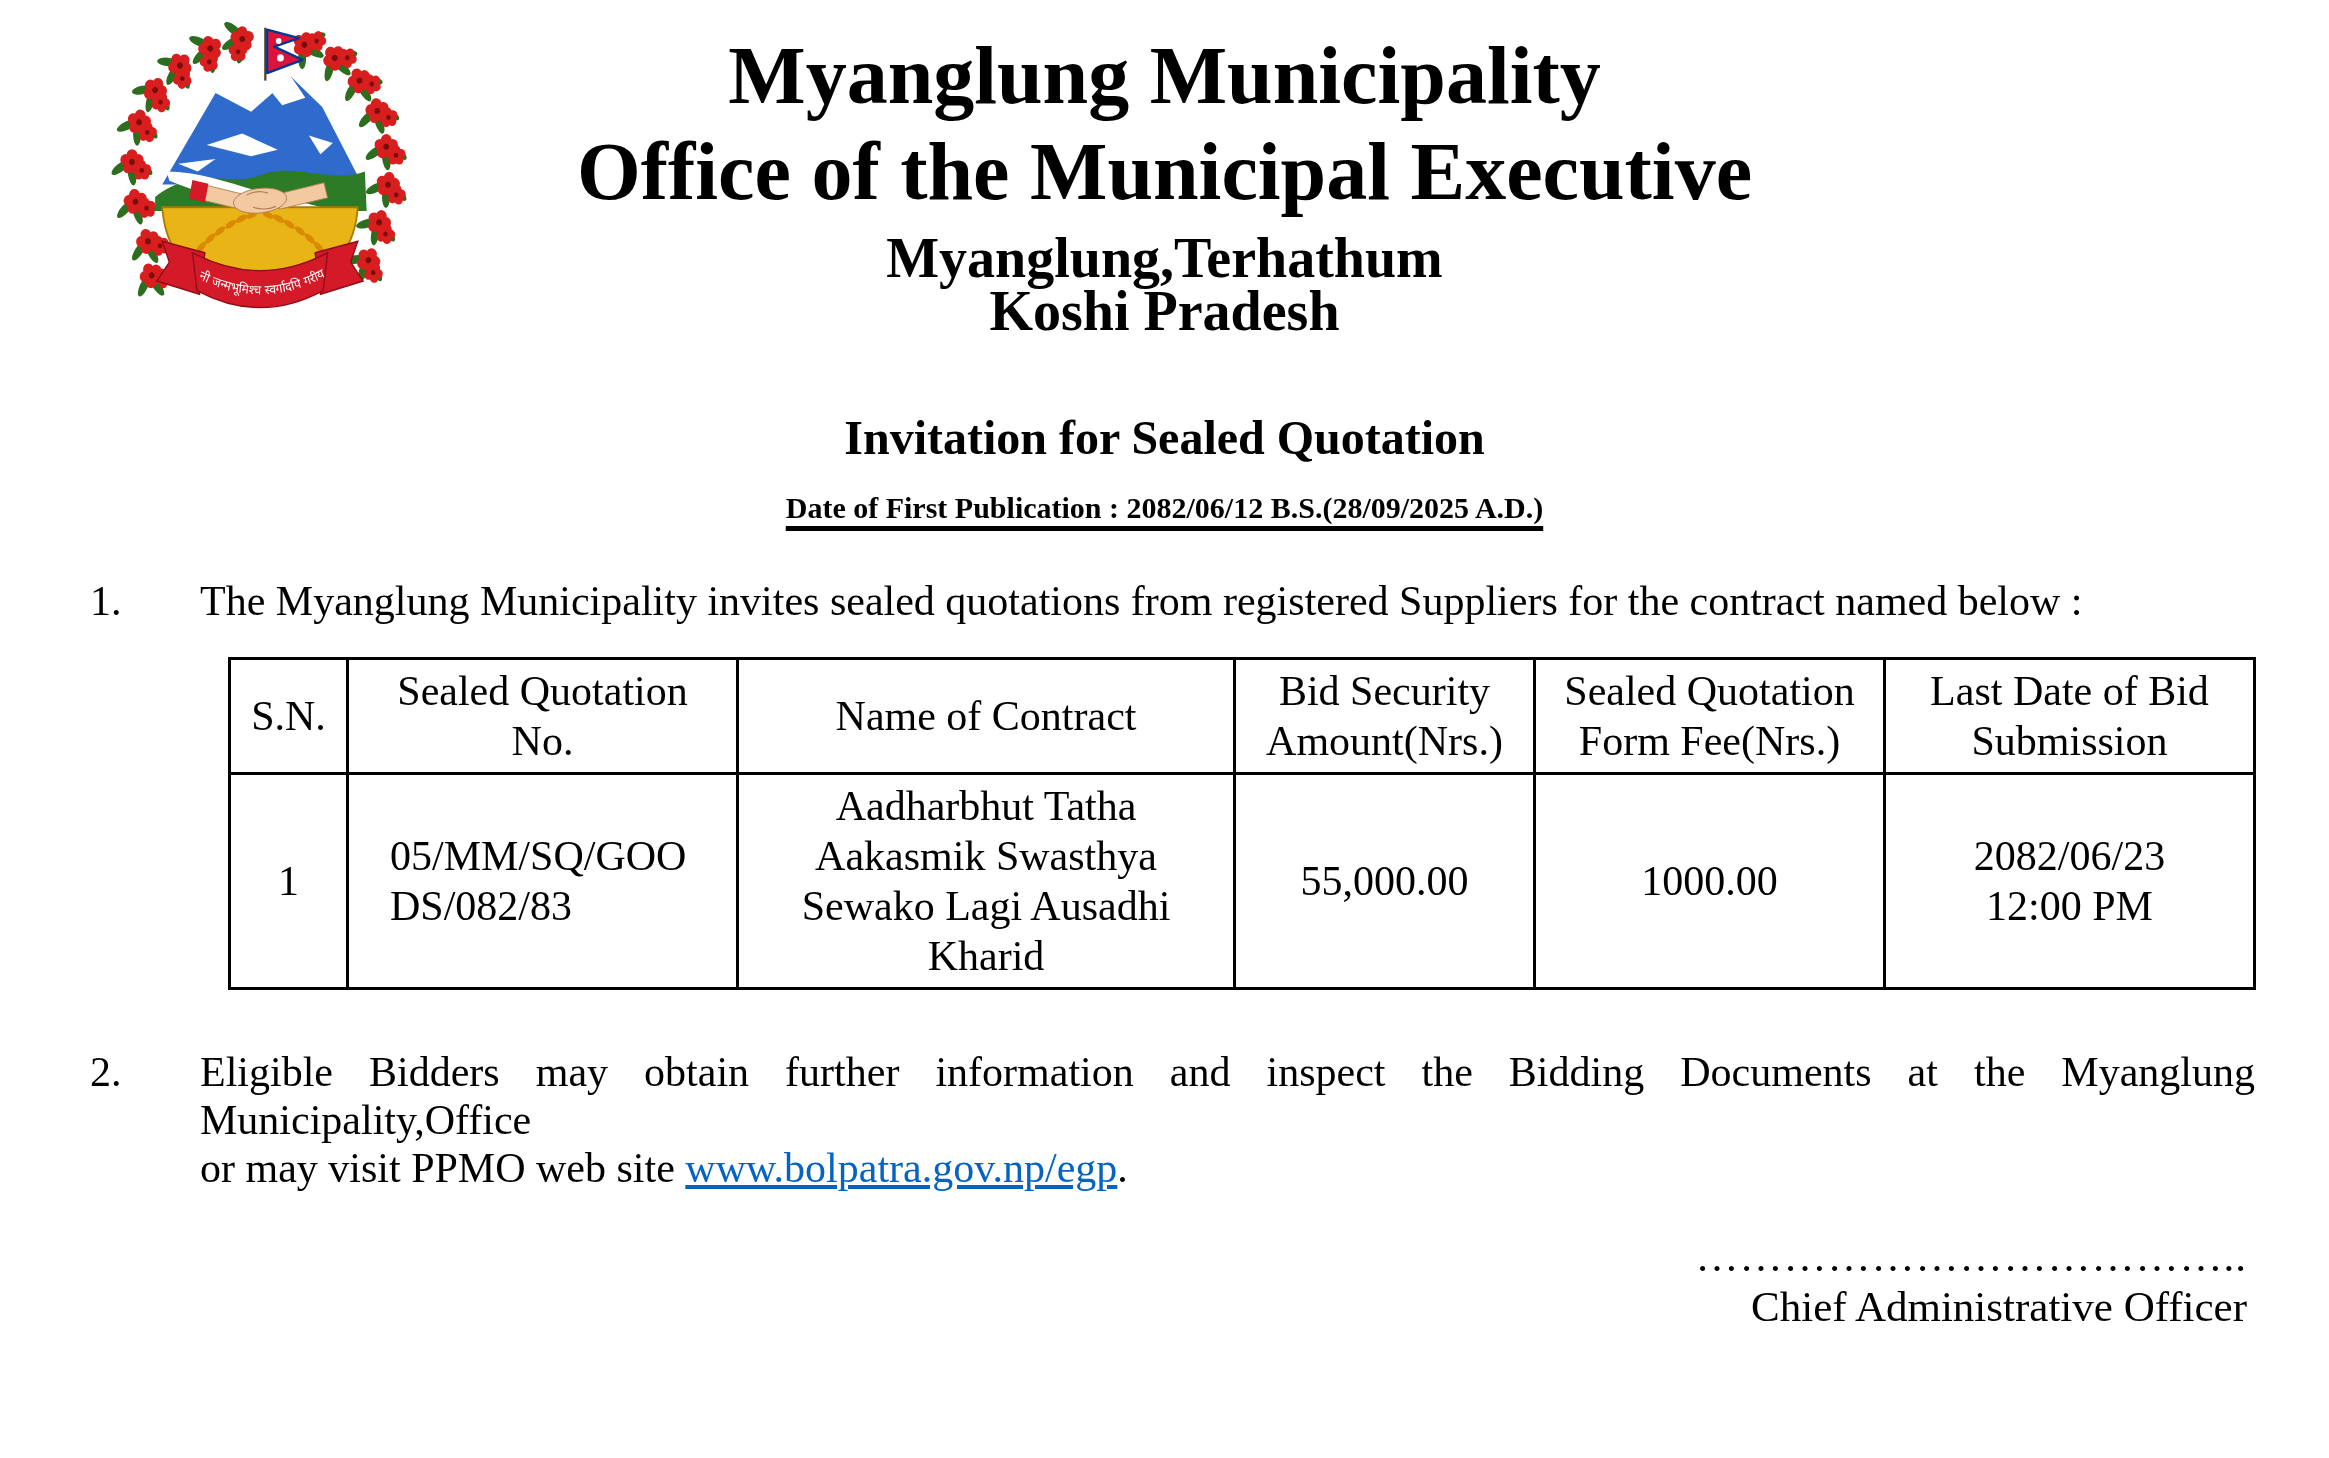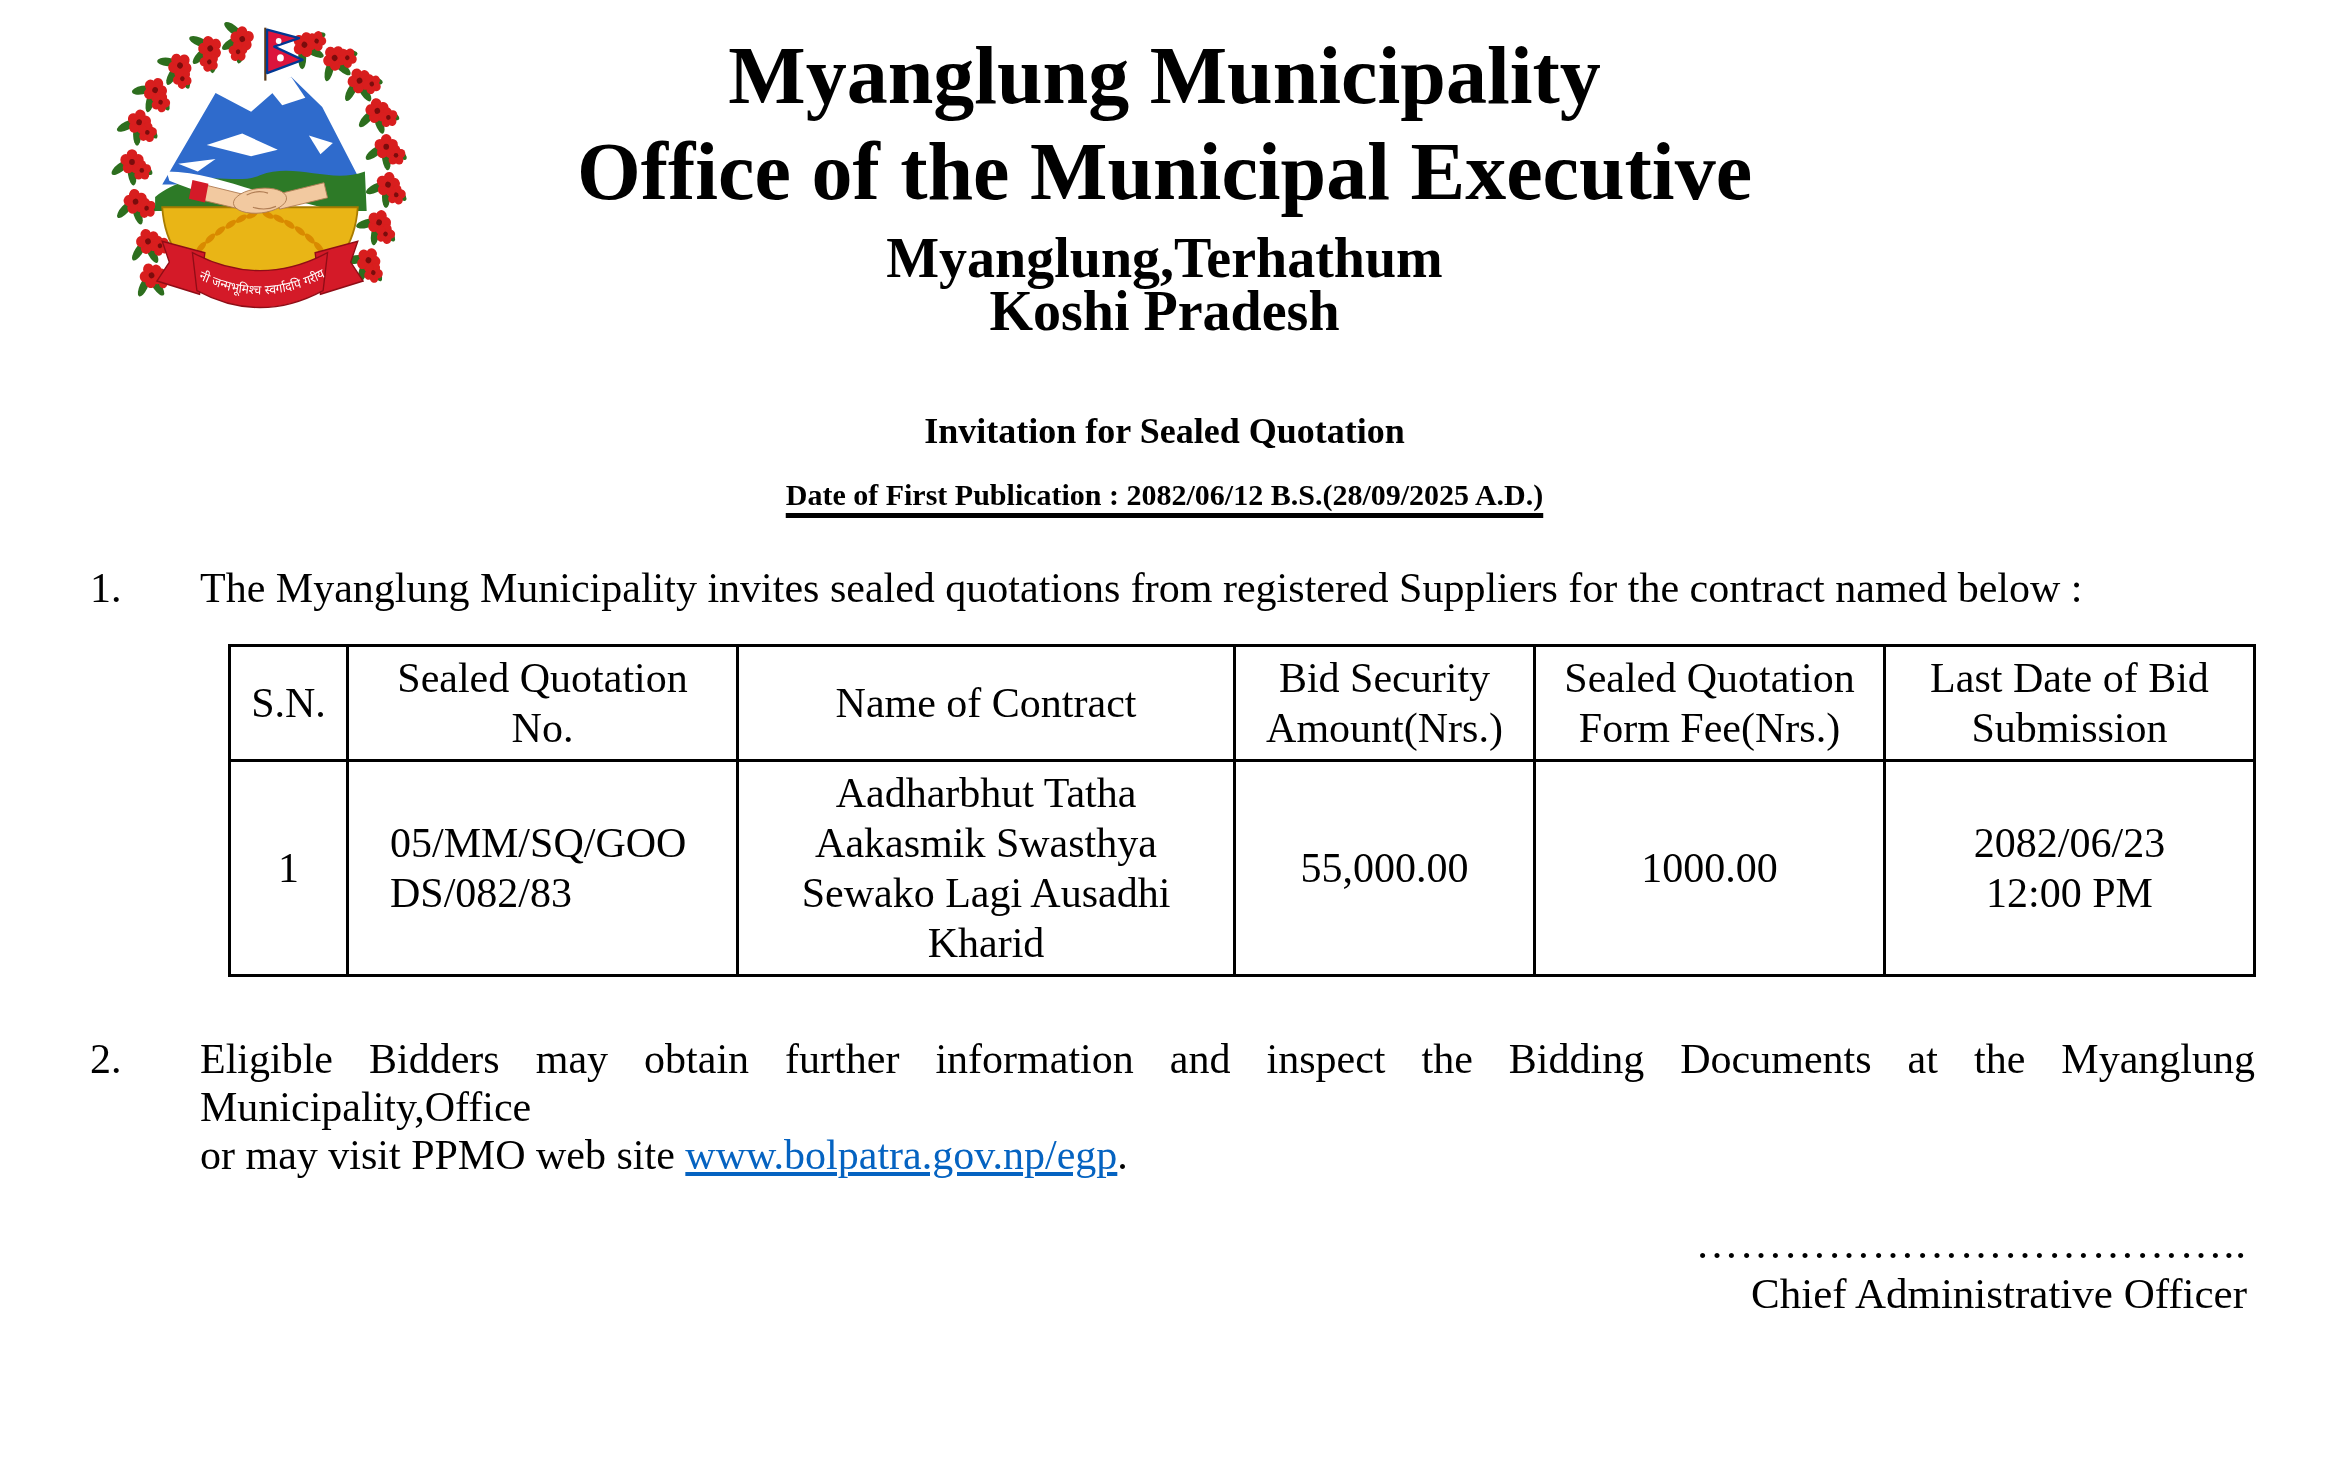--- a/index.html
+++ b/index.html
@@ -30,21 +30,21 @@
   .cuff{fill:var(--ribbon-red);}
   .rib{fill:var(--ribbon-red);stroke:var(--ribbon-dark);stroke-width:1.5;}
   .flagp{fill:var(--flag-crimson);stroke:var(--flag-border-blue);stroke-width:2.5;stroke-linejoin:round;}
   .motto-text{fill:#ffffff;font-size:13.5px;font-family:"DejaVu Sans",sans-serif;}
   
   .header{padding-top:28px;text-align:center;line-height:1;}
   .org-name,.office-name{font-size:82px;font-weight:bold;line-height:96px;}
   .addr{font-size:56px;font-weight:bold;line-height:53px;}
   .addr.first{margin-top:12px;}
   
-  .notice-title{text-align:center;font-size:36px;font-weight:bold;margin-top:72px;}
+  .notice-title{text-align:center;font-size:48px;font-weight:bold;margin-top:72px;}
   .pub-date{text-align:center;font-size:30px;font-weight:bold;margin-top:26px;}
   .pub-date span{text-decoration:underline;text-decoration-thickness:5px;text-underline-offset:8px;}
   
   .item{position:relative;margin:0 74px 0 200px;font-size:42px;line-height:48px;}
   .item .num{position:absolute;left:-110px;top:0;}
   .item1{margin-top:52px;}
   .item2{margin-top:58px;}
   .jline{text-align:justify;text-align-last:justify;}
   .jline.last{text-align-last:left;}
   .red-colon{color:var(--accent-red);}

